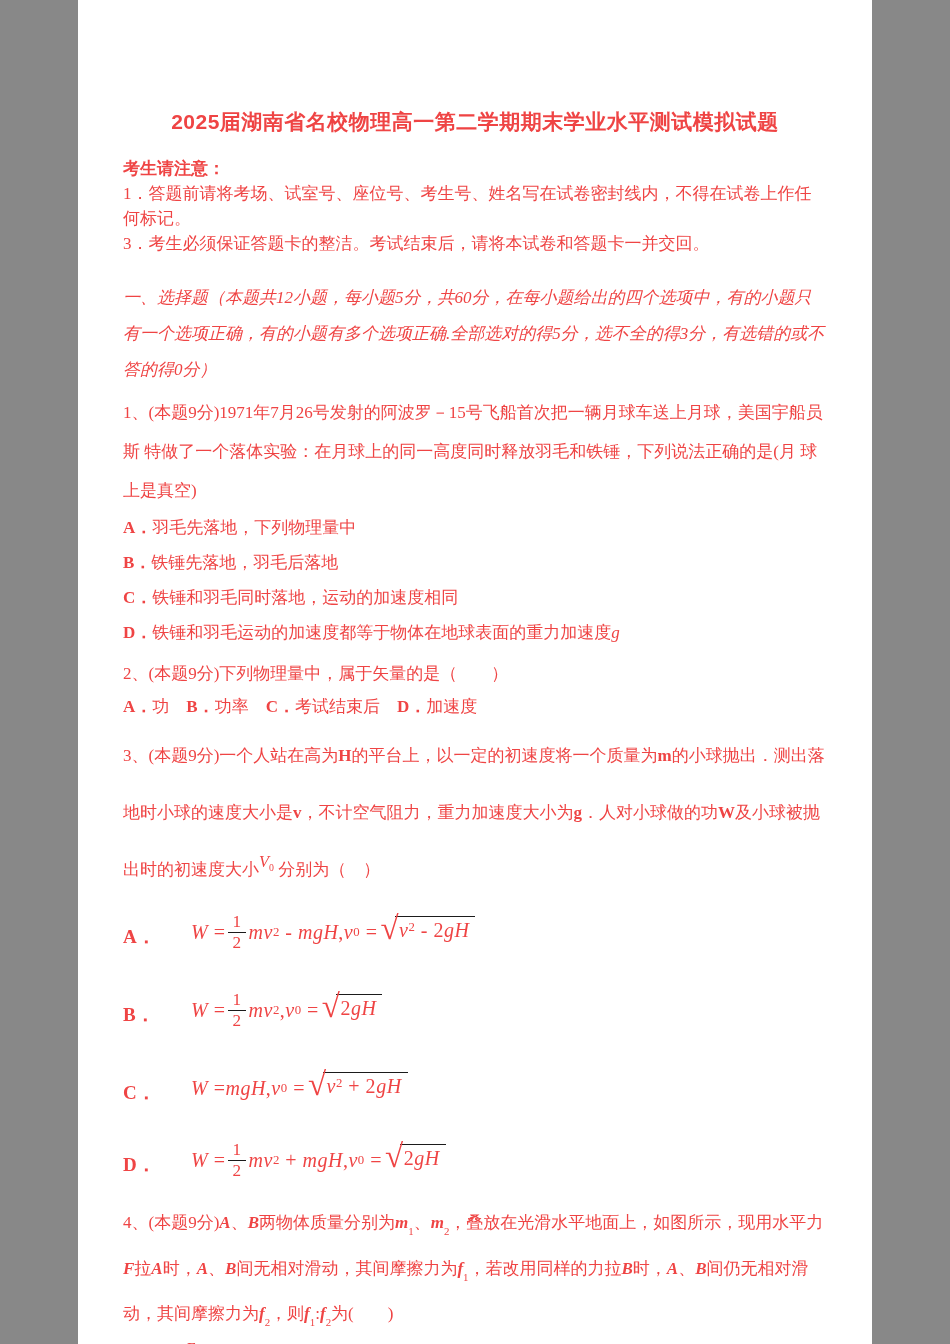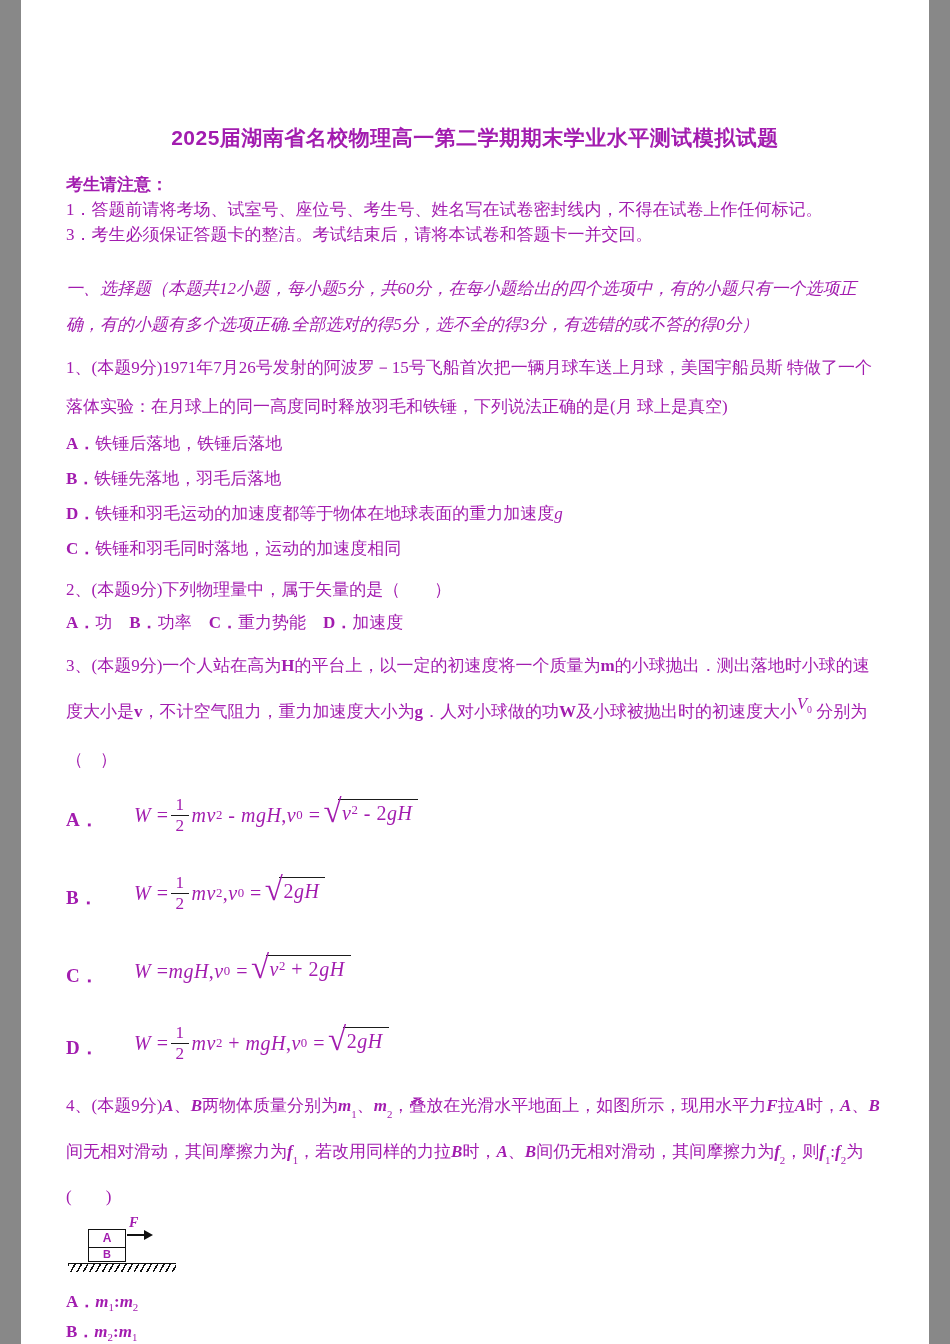--- a/index.html
+++ b/index.html
@@ -1,35 +1,35 @@
 <!DOCTYPE html>
 <html><head>
 <meta charset="utf-8">
 <style>
   html,body{margin:0;padding:0;background:#888;}
   .page{
-    width:908px;height:1344px;background:#ffffff;margin:0 auto;
+    width:794px;height:1344px;background:#ffffff;margin:0 auto;
     overflow:hidden;position:relative;box-sizing:border-box;
-    padding:16px 45px;
+    padding:0 45px;
     font-family:"Liberation Serif","DejaVu Serif",serif;
-    color:#a21caf;font-size:17px;
+    color:#ef4444;font-size:17px;
   }
   .title{
     margin-top:108px;text-align:center;
     font-family:"Liberation Sans","DejaVu Sans",sans-serif;
     font-weight:700;font-size:21px;letter-spacing:0.5px;
   }
   .notice-heading{margin-top:20px;line-height:25px;font-weight:600;}
   .notice-item{line-height:25px;}
   .section-header{margin-top:24px;line-height:36px;font-style:italic;}
   .q1-stem{margin-top:5px;line-height:39px;}
   .q1-option{line-height:35px;}
   .q2-stem{margin-top:8px;line-height:32px;}
   .q2-options{line-height:33px;}
-  .q3-stem{margin-top:4px;line-height:46px;}
+  .q3-stem{margin-top:4px;line-height:57px;}
   .sg-b{font-weight:700;}
   .sg-v{font-style:italic;}
   .sg-bi{font-weight:700;font-style:italic;}
   .sg-sub{font-size:64%;vertical-align:-18%;}
   .sg-sup{font-size:64%;vertical-align:42%;}
   .sg-raised{font-style:italic;position:relative;top:-8px;font-size:96%;}
   .sg-rsub{position:relative;top:-4px;font-size:58%;}
   
   .frow{display:flex;align-items:center;min-height:56px;}
   .frow-a{margin-top:4px;}
@@ -72,29 +72,29 @@
   <div>
     <div class="notice-heading">考生请注意：</div>
     <div class="notice-item">1．答题前请将考场、试室号、座位号、考生号、姓名写在试卷密封线内，不得在试卷上作任何标记。</div>
     <div class="notice-item">3．考生必须保证答题卡的整洁。考试结束后，请将本试卷和答题卡一并交回。</div>
   </div>
 
   <div class="section-header">一、选择题（本题共12小题，每小题5分，共60分，在每小题给出的四个选项中，有的小题只有一个选项正确，有的小题有多个选项正确.全部选对的得5分，选不全的得3分，有选错的或不答的得0分）</div>
 
   <div>
     <div class="q1-stem">1、(本题9分)1971年7月26号发射的阿波罗－15号飞船首次把一辆月球车送上月球，美国宇船员斯 特做了一个落体实验：在月球上的同一高度同时释放羽毛和铁锤，下列说法正确的是(月 球上是真空)</div>
-    <div class="q1-option"><span class="sg-b">A．</span><span>铁锤后落地，铁锤后落地</span></div>
+    <div class="q1-option"><span class="sg-b">A．</span><span>羽毛先落地，下列物理量中</span></div>
     <div class="q1-option"><span class="sg-b">B．</span><span>铁锤先落地，羽毛后落地</span></div>
+    <div class="q1-option"><span class="sg-b">C．</span><span>铁锤和羽毛同时落地，运动的加速度相同</span></div>
     <div class="q1-option"><span class="sg-b">D．</span><span>铁锤和羽毛运动的加速度都等于物体在地球表面的重力加速度</span><span class="sg-v">g</span></div>
-    <div class="q1-option"><span class="sg-b">C．</span><span>铁锤和羽毛同时落地，运动的加速度相同</span></div>
   </div>
 
   <div>
     <div class="q2-stem">2、(本题9分)下列物理量中，属于矢量的是（　　）</div>
-    <div class="q2-options"><span class="sg-b">A．</span><span>功　</span><span class="sg-b">B．</span><span>功率　</span><span class="sg-b">C．</span><span>重力势能　</span><span class="sg-b">D．</span><span>加速度</span></div>
+    <div class="q2-options"><span class="sg-b">A．</span><span>功　</span><span class="sg-b">B．</span><span>功率　</span><span class="sg-b">C．</span><span>考试结束后　</span><span class="sg-b">D．</span><span>加速度</span></div>
   </div>
 
   <div>
     <div class="q3-stem"><span>3、(本题9分)一个人站在高为</span><span class="sg-b">H</span><span>的平台上，以一定的初速度将一个质量为</span><span class="sg-b">m</span><span>的小球抛出．测出落地时小球的速度大小是</span><span class="sg-b">v</span><span>，不计空气阻力，重力加速度大小为</span><span class="sg-b">g</span><span>．人对小球做的功</span><span class="sg-b">W</span><span>及小球被抛出时的初速度大小</span><span class="sg-raised">V</span><span class="sg-rsub">0</span><span> 分别为（　）</span></div>
     <div class="frow frow-a">
       <span class="flabel">A．</span>
       <span class="formula"><span class="sg-v">W</span><span> =</span><span class="frac"><span class="fnum">1</span><span class="fden">2</span></span><span class="sg-v">mv</span><span class="sg-sup">2</span><span> - </span><span class="sg-v">mgH</span><span>,</span><span class="sg-v">v</span><span class="sg-sub">0</span><span> =</span><span class="sqrt"><span class="sqrt-sym">√</span><span class="sqrt-body"><span class="sg-v">v</span><span class="sg-sup">2</span><span> - 2</span><span class="sg-v">gH</span></span></span></span>
     </div>
     <div class="frow frow-b">
       <span class="flabel">B．</span>

